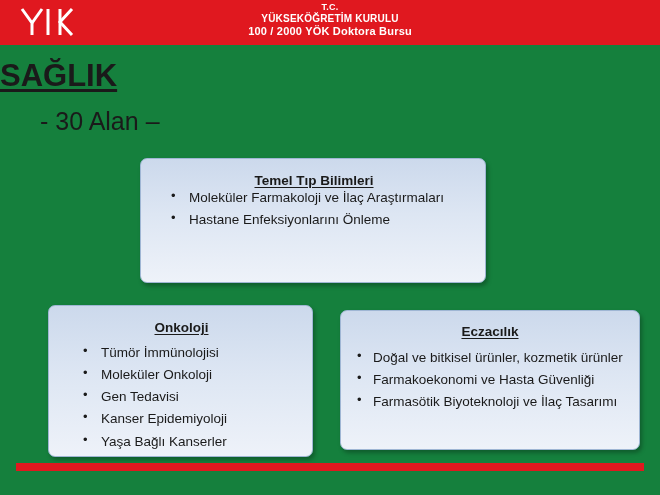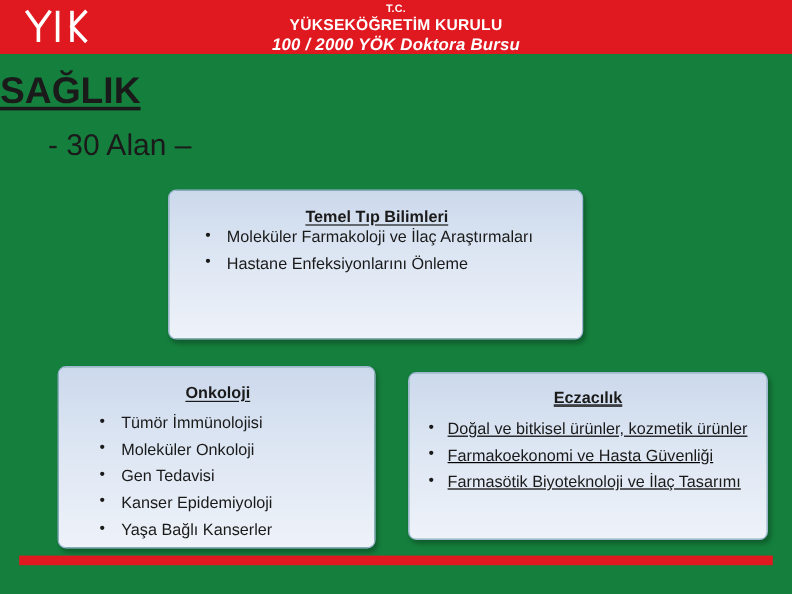--- a/index.html
+++ b/index.html
@@ -35,22 +35,22 @@
     top: 0;
     width: 660px;
     text-align: center;
     color: #ffffff;
     font-weight: bold;
     line-height: 1.22;
     padding-top: 2px;
     font-size: 9px;
   }
   .header-line1 { font-size: 9px; letter-spacing: .2px; }
-  .header-line2 { font-size: 13px; letter-spacing: .2px; }
-  .header-line3 { font-size: 14px; letter-spacing: .2px; font-style: italic; }
+  .header-line2 { font-size: 10px; letter-spacing: .2px; }
+  .header-line3 { font-size: 11px; letter-spacing: .2px; }
 
   .logo {
     position: absolute;
     left: 16px;
     top: 3px;
     width: 62px;
     height: 38px;
   }
 
   
@@ -142,21 +142,20 @@
   #box-onkoloji ul.box-list li { padding-left: 42px; }
   #box-onkoloji ul.box-list li::before { left: 24px; }
 
   
   #box-eczacilik {
     left: 340px;
     top: 310px;
     width: 300px;
     height: 140px;
     padding: 13px 8px 0 8px;
-    text-decoration: underline;
   }
   #box-eczacilik .box-title { margin-bottom: 9px; }
   #box-eczacilik ul.box-list li { padding-left: 24px; }
   #box-eczacilik ul.box-list li::before { left: 8px; }
 
   
   .footer-bar {
     position: absolute;
     left: 16px;
     bottom: 24px;

